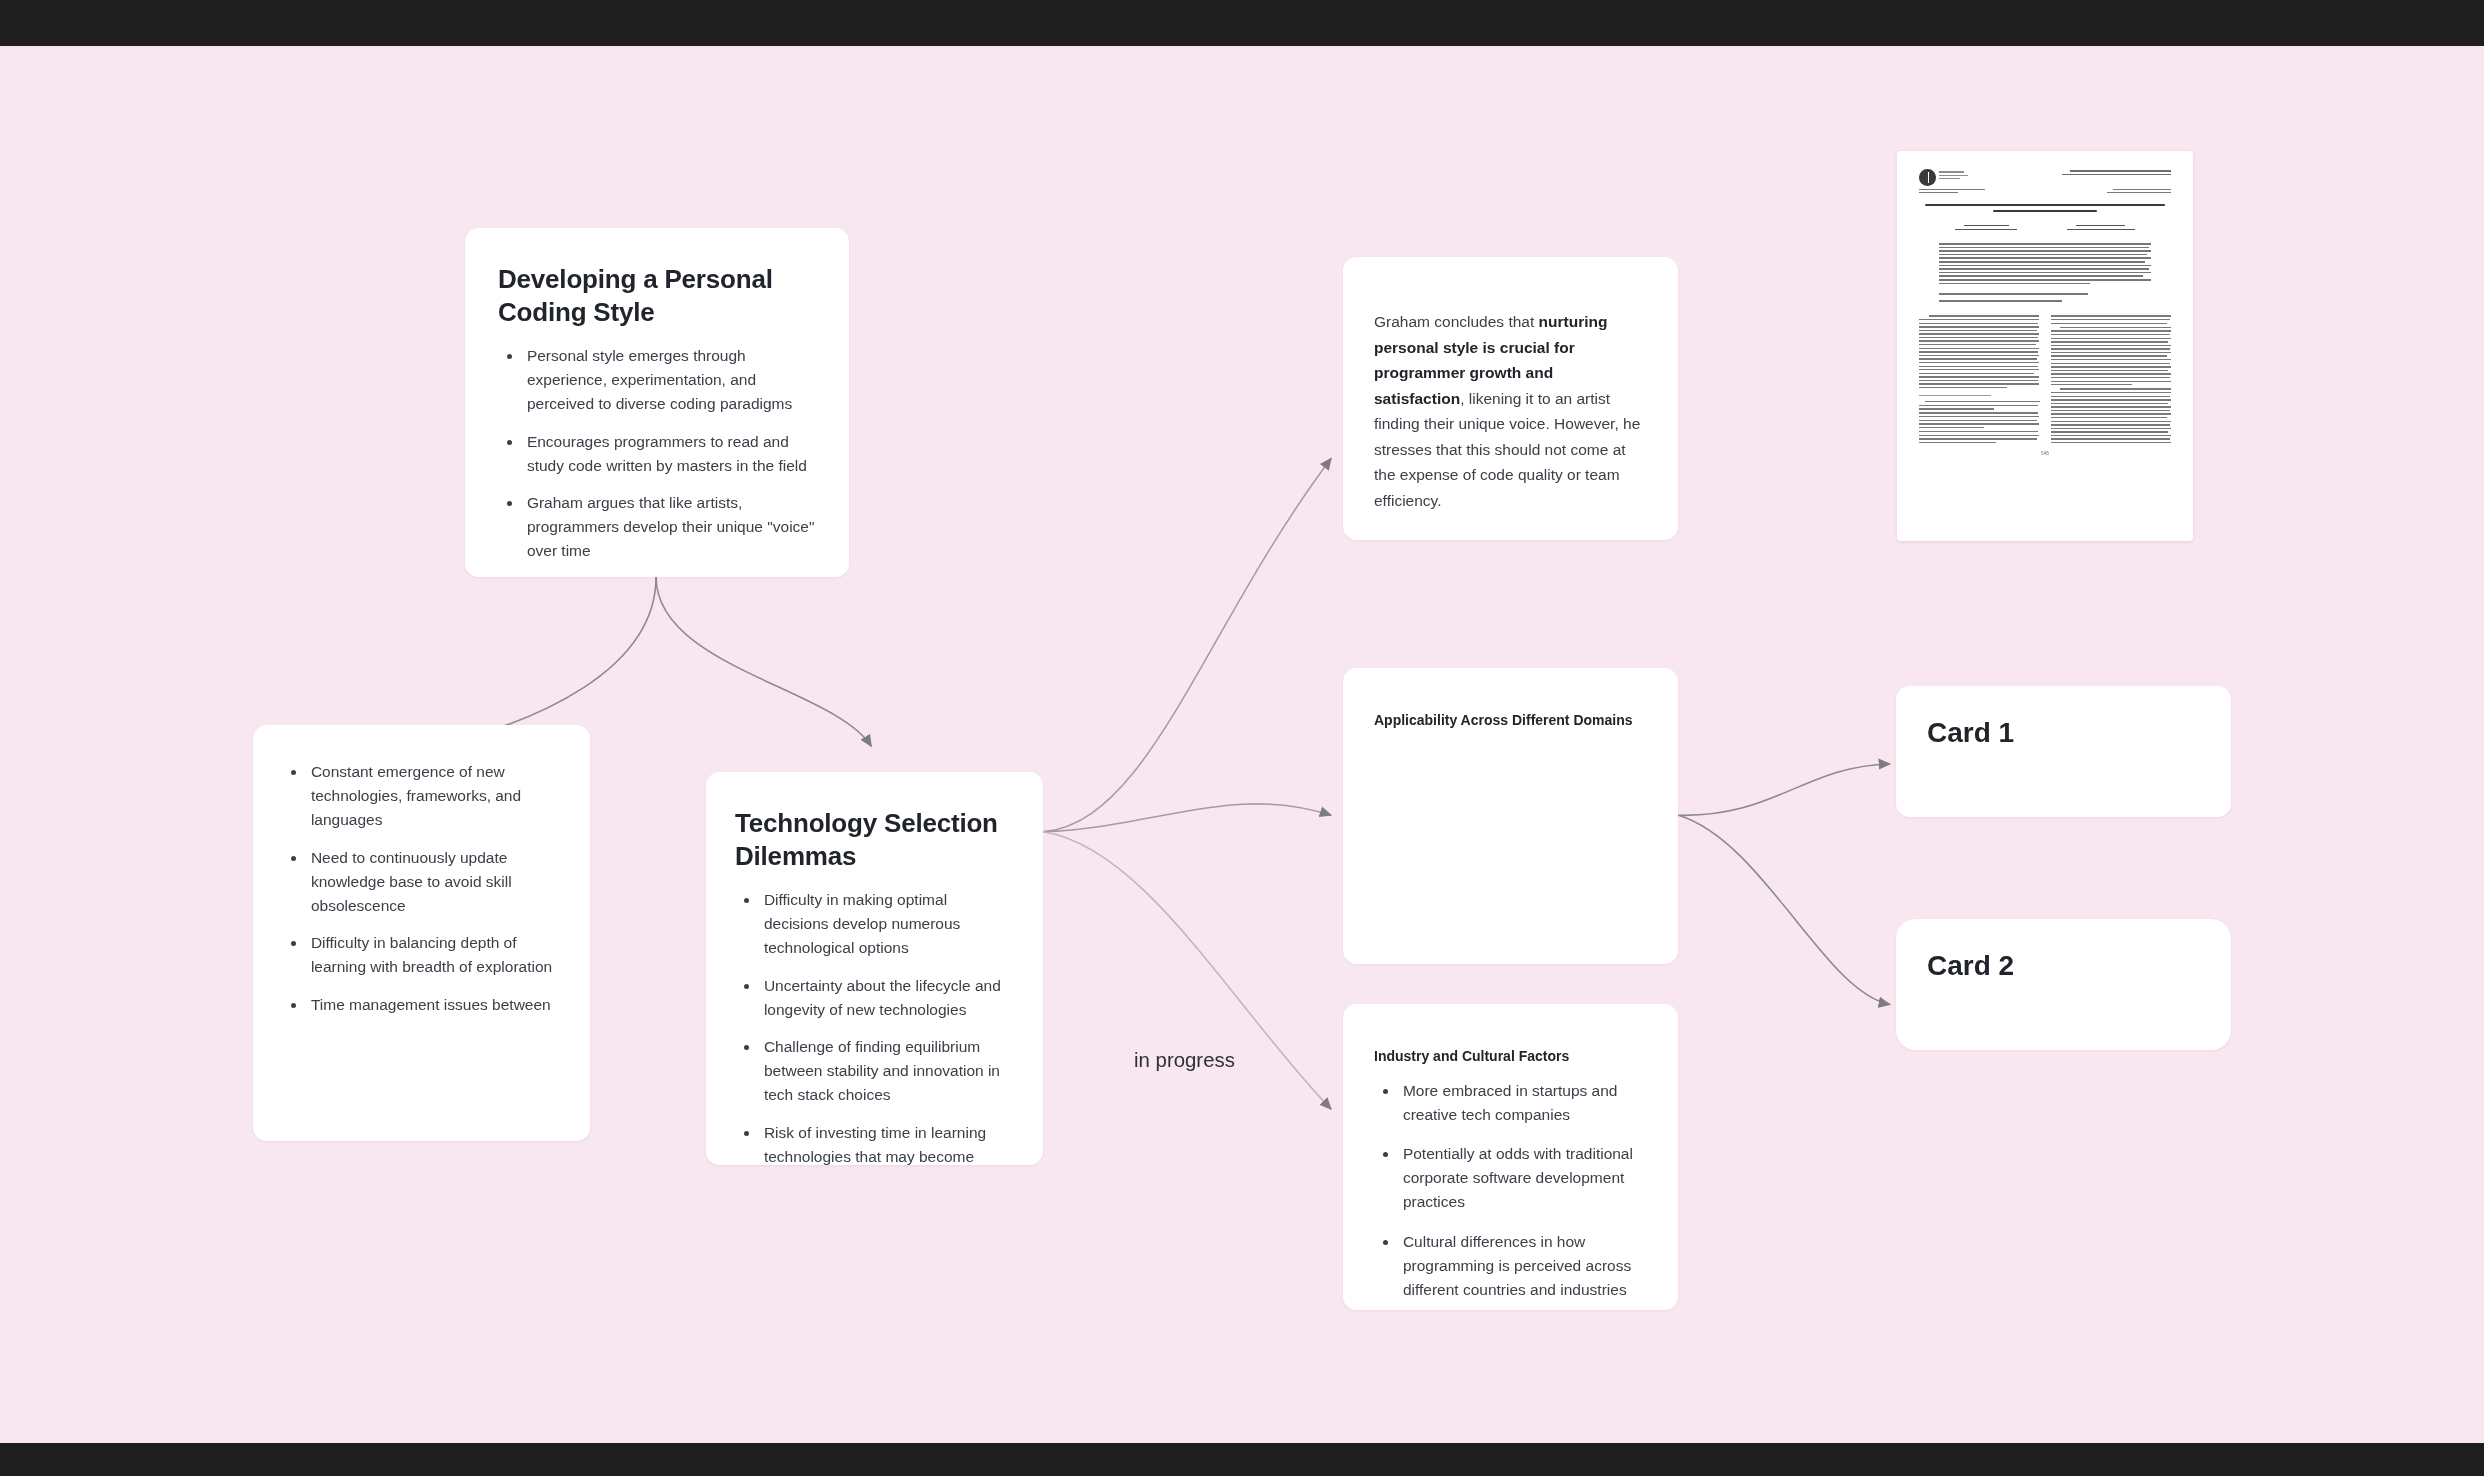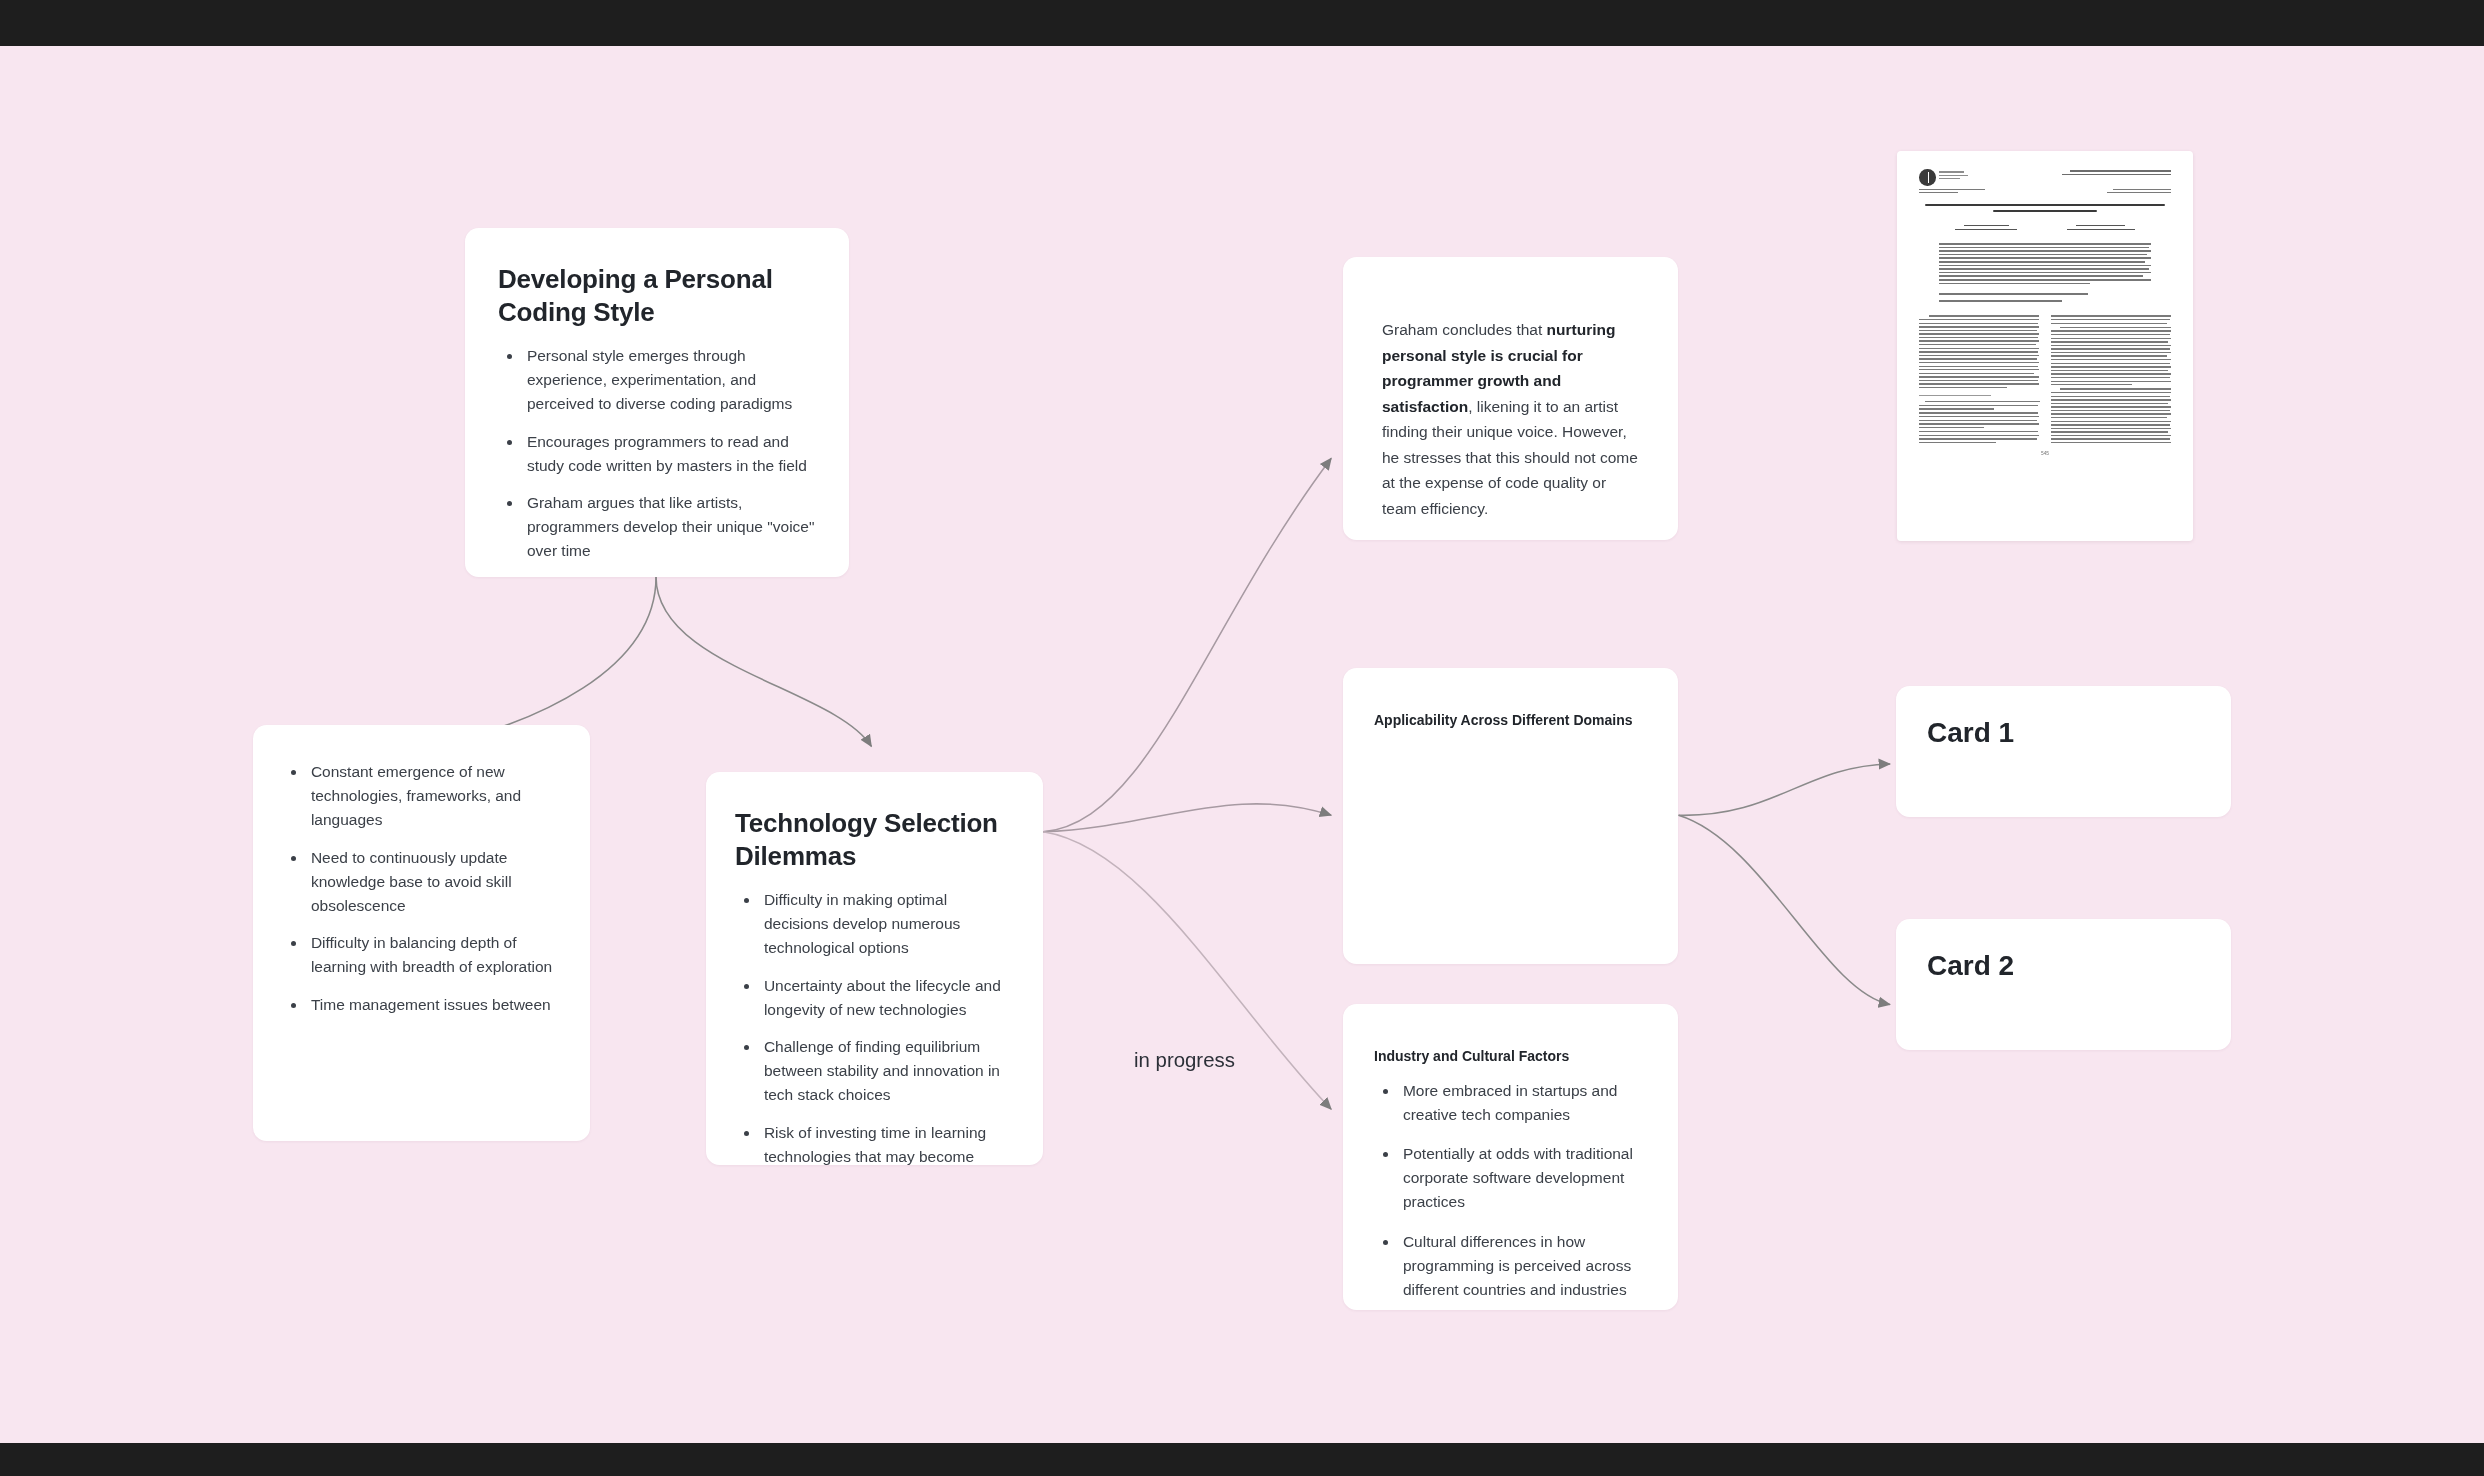--- a/index.html
+++ b/index.html
@@ -83,21 +83,21 @@
     margin-bottom: 13.6px;
     padding-left: 3.9px;
   }
   .bullets li:last-child { margin-bottom: 0; }
   .bullets.tight li { margin-bottom: 15.5px; }
 
   .para {
     font-size: 15.5px;
     line-height: 1.65;
     color: #3b4048;
-    margin: 8px;
+    margin: 0;
   }
   .para b { color: #21252b; font-weight: bold; }
 
   .plain-card-title {
     font-size: 28px;
     font-weight: bold;
     color: #21252b;
     margin: 0;
   }
 
@@ -256,21 +256,21 @@
         <li>More embraced in startups and creative tech companies</li>
         <li>Potentially at odds with traditional corporate software development practices</li>
         <li>Cultural differences in how programming is perceived across different countries and industries</li>
       </ul>
     </div>
 
     <div class="node" style="left:1896px; top:640px; width:335px; height:131px; padding:31px 31px 0 31px;">
       <h3 class="plain-card-title">Card 1</h3>
     </div>
 
-    <div class="node" style="left:1896px; top:873px; width:335px; height:131px; padding:31px 31px 0 31px;">
+    <div class="node" style="left:1896px; top:873px; width:335px; height:131px; padding:31px 31px 0 31px;border-radius:20px;">
       <h3 class="plain-card-title">Card 2</h3>
     </div>
 
     <div class="edge-label" style="left:1134px; top:1003px;">in progress</div>
 
     <div id="doc-thumb" style="left:1897px; top:105px; width:296px; height:390px;">
       <div id="doc-page">
 
         <div class="doc-head">
           <div style="display:flex;">

